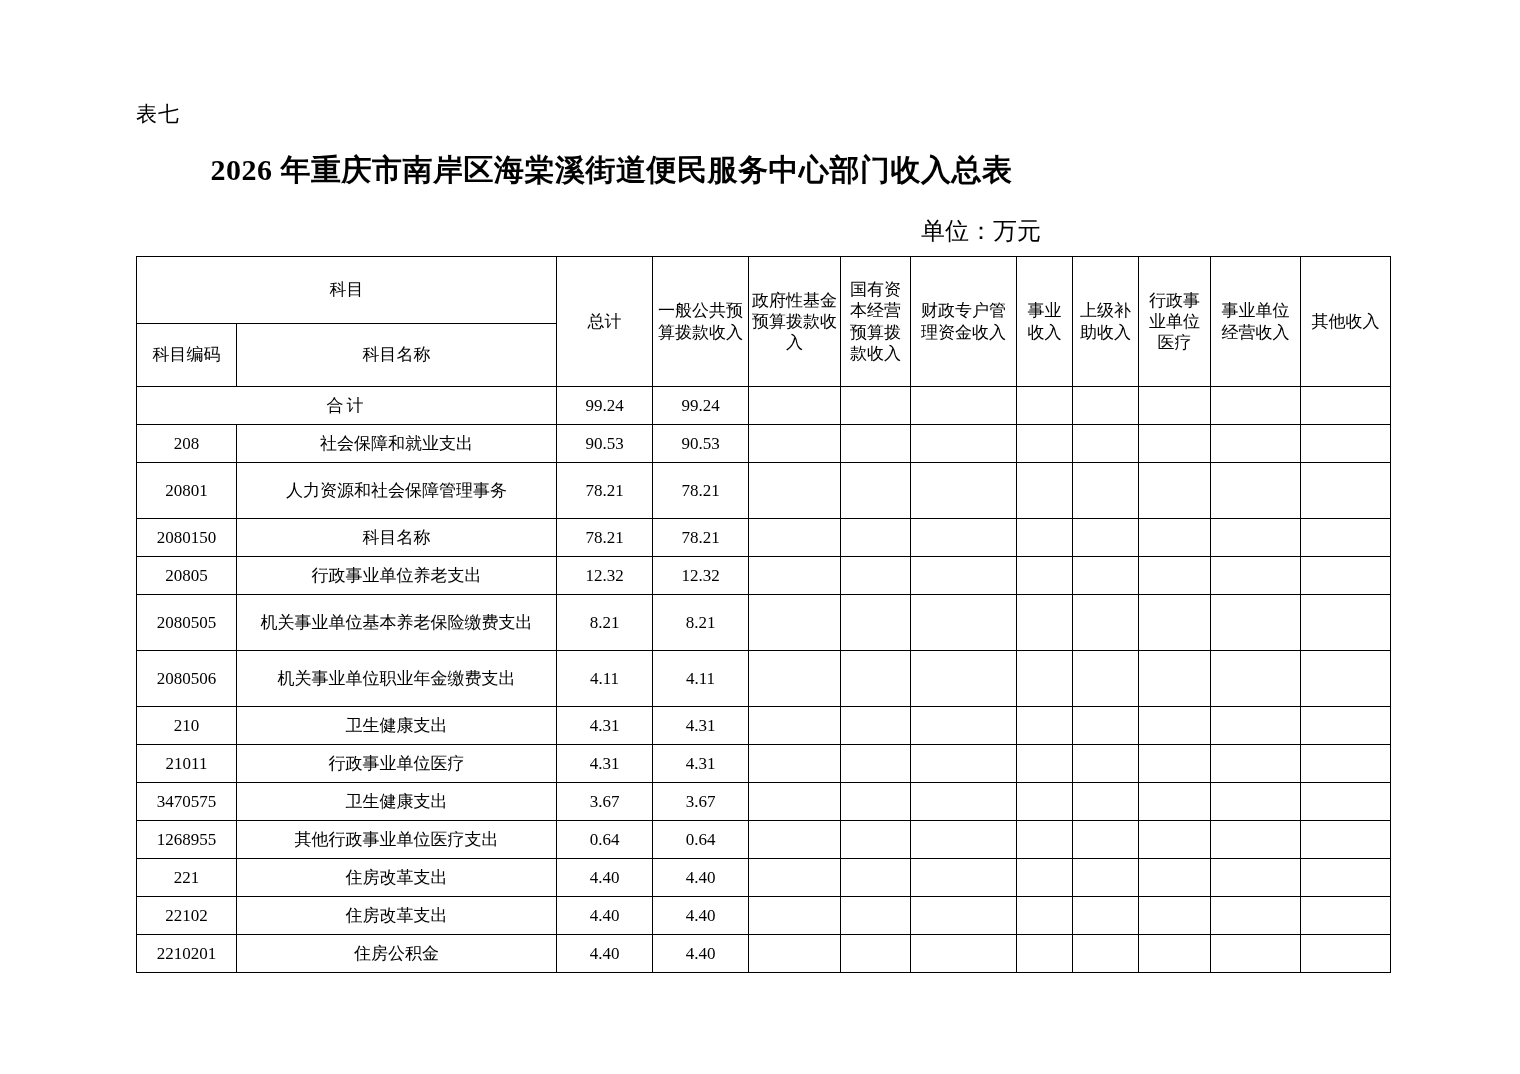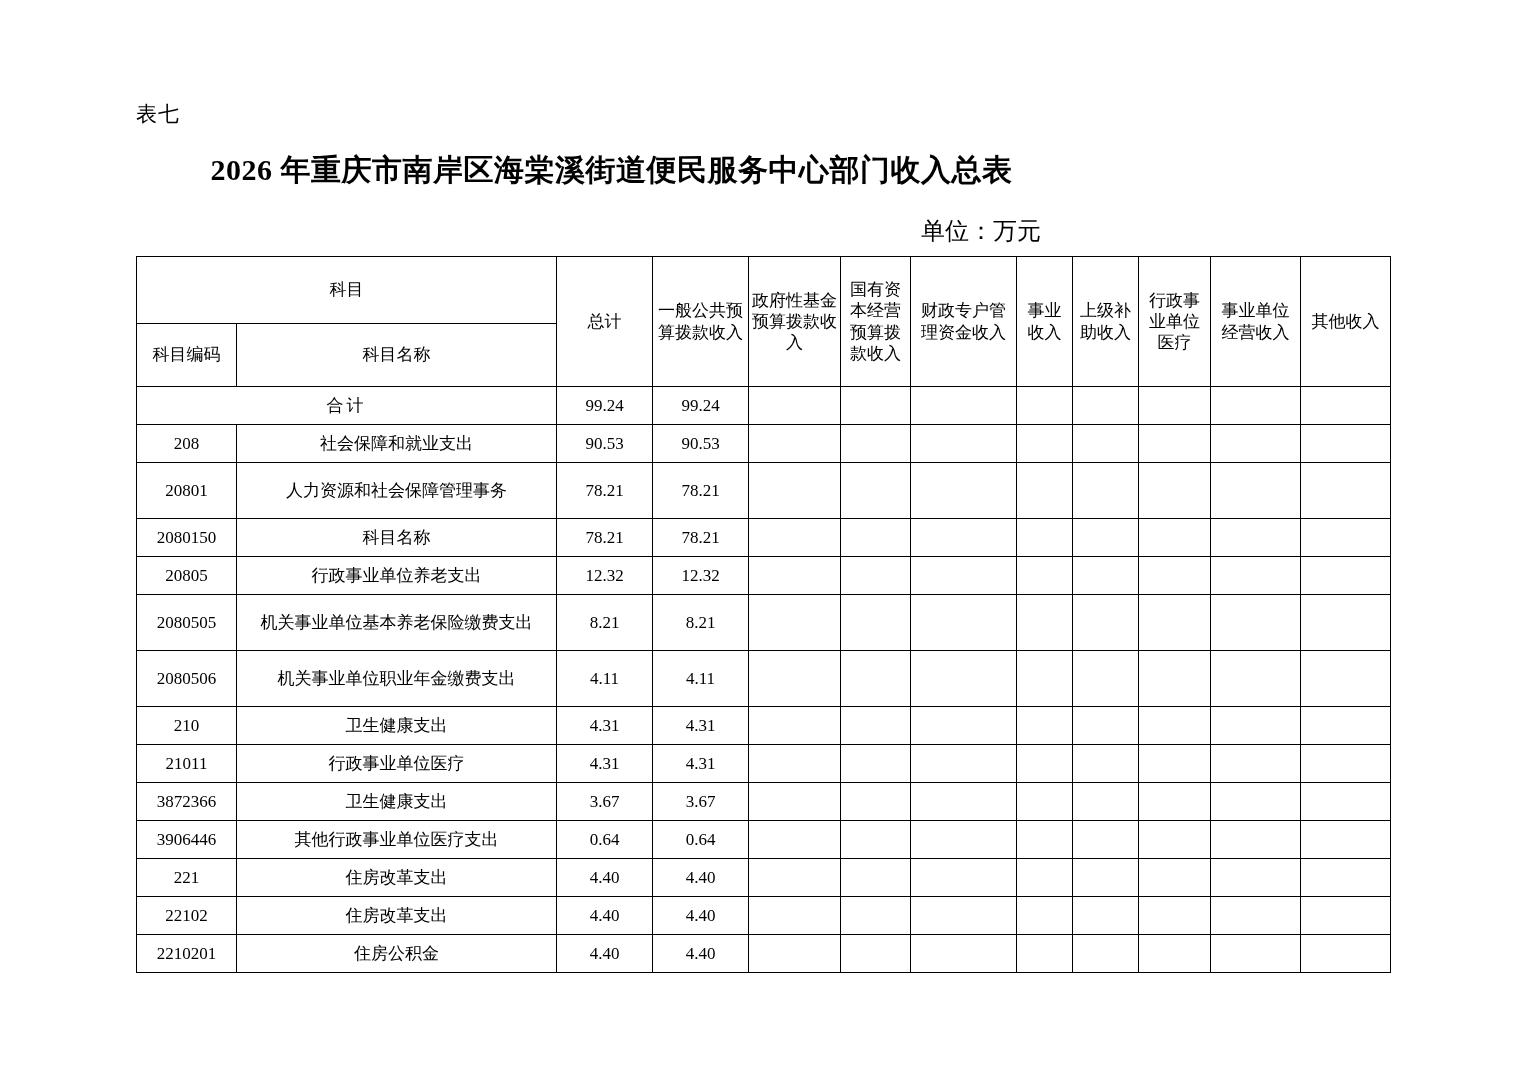--- a/index.html
+++ b/index.html
@@ -271,36 +271,36 @@
         <td class="num"></td>
         <td class="num"></td>
         <td class="num"></td>
         <td class="num"></td>
         <td class="num"></td>
         <td class="num"></td>
         <td class="num"></td>
       </tr>
 
       <tr class="row-h">
-        <td class="code-cell ind1">3872366</td>
+        <td class="code-cell ind1">3470575</td>
         <td class="name-cell">卫生健康支出</td>
         <td class="num">3.67</td>
         <td class="num">3.67</td>
         <td class="num"></td>
         <td class="num"></td>
         <td class="num"></td>
         <td class="num"></td>
         <td class="num"></td>
         <td class="num"></td>
         <td class="num"></td>
         <td class="num"></td>
       </tr>
 
       <tr class="row-h">
-        <td class="code-cell ind1">3906446</td>
+        <td class="code-cell ind1">1268955</td>
         <td class="name-cell">其他行政事业单位医疗支出</td>
         <td class="num">0.64</td>
         <td class="num">0.64</td>
         <td class="num"></td>
         <td class="num"></td>
         <td class="num"></td>
         <td class="num"></td>
         <td class="num"></td>
         <td class="num"></td>
         <td class="num"></td>

